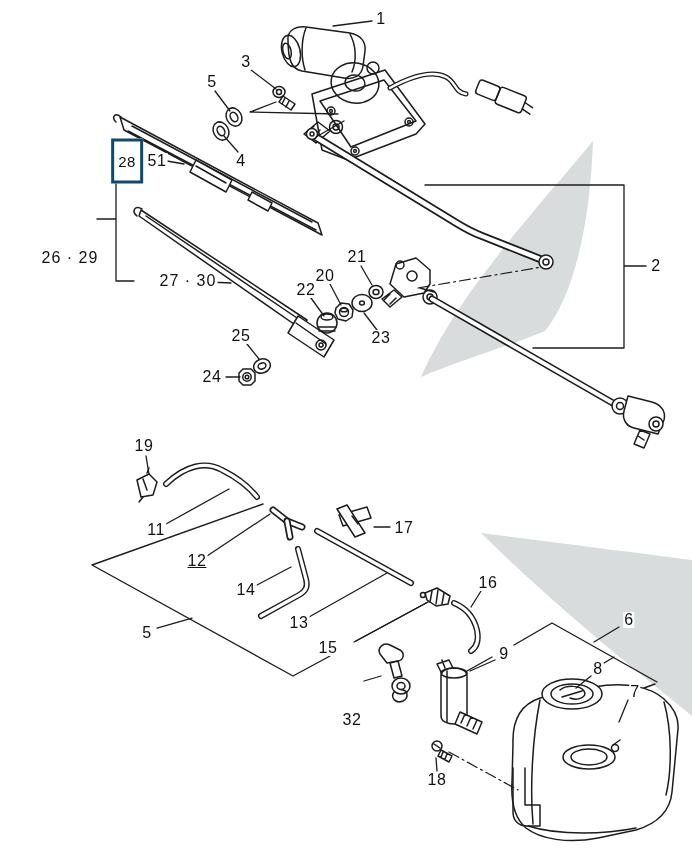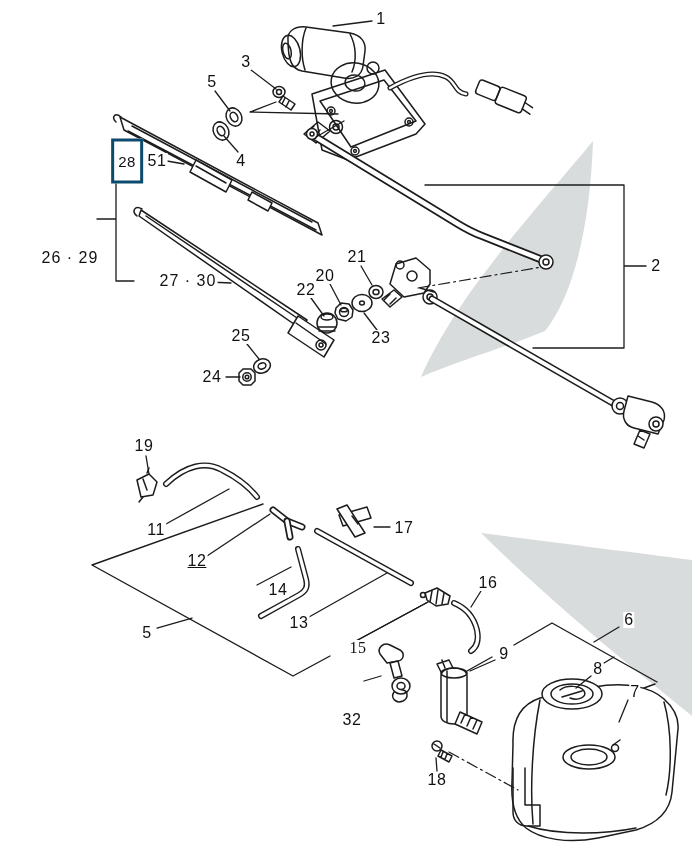--- a/index.html
+++ b/index.html
@@ -275,23 +275,23 @@
   <div class="lbl" style="left:212px;top:377px;">24</div>
   <div class="lbl" style="left:306px;top:290px;text-align:center;">22</div>
   <div class="lbl" style="left:325px;top:276px;">20</div>
   <div class="lbl" style="left:357px;top:257px;">21</div>
   <div class="lbl" style="left:381px;top:338px;">23</div>
   <div class="lbl" style="left:656px;top:266px;">2</div>
   <div class="lbl" style="left:144px;top:446px;">19</div>
   <div class="lbl" style="left:156px;top:530px;">11</div>
   <div class="lbl" style="left:197px;top:561px;text-decoration:underline;">12</div>
   <div class="lbl" style="left:147px;top:633px;">5</div>
-  <div class="lbl" style="left:246px;top:590px;margin-left:32px;">14</div>
+  <div class="lbl" style="left:246px;top:590px;">14</div>
   <div class="lbl" style="left:299px;top:623px;">13</div>
-  <div class="lbl" style="left:358px;top:648px;font-family:Liberation Serif, serif;">15</div>
+  <div class="lbl" style="left:328px;top:648px;">15</div>
   <div class="lbl" style="left:404px;top:528px;">17</div>
   <div class="lbl" style="left:488px;top:583px;">16</div>
   <div class="lbl" style="left:352px;top:684px;margin-top:36px;">32</div>
   <div class="lbl" style="left:504px;top:654px;">9</div>
   <div class="lbl" style="left:629px;top:620px;">6</div>
   <div class="lbl" style="left:598px;top:669px;">8</div>
   <div class="lbl" style="left:635px;top:692px;">7</div>
   <div class="lbl" style="left:437px;top:780px;">18</div>
 </div>
 

